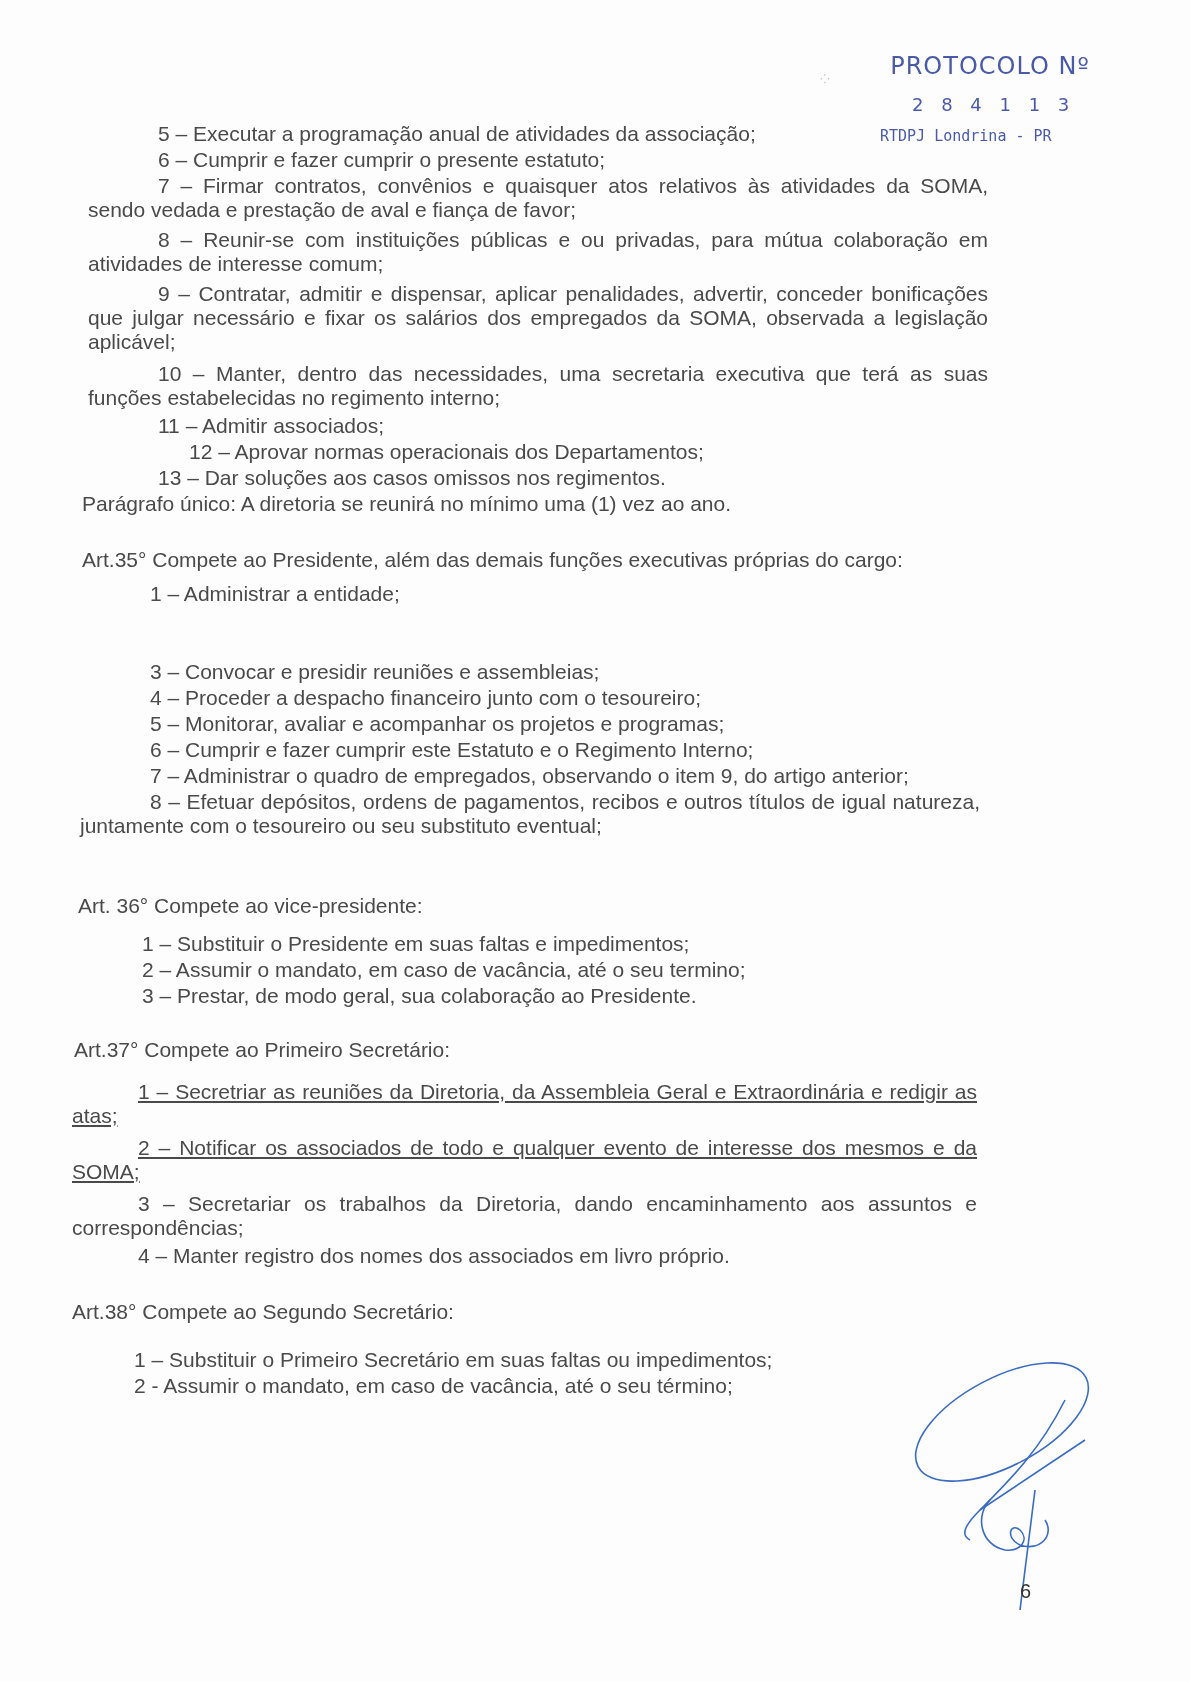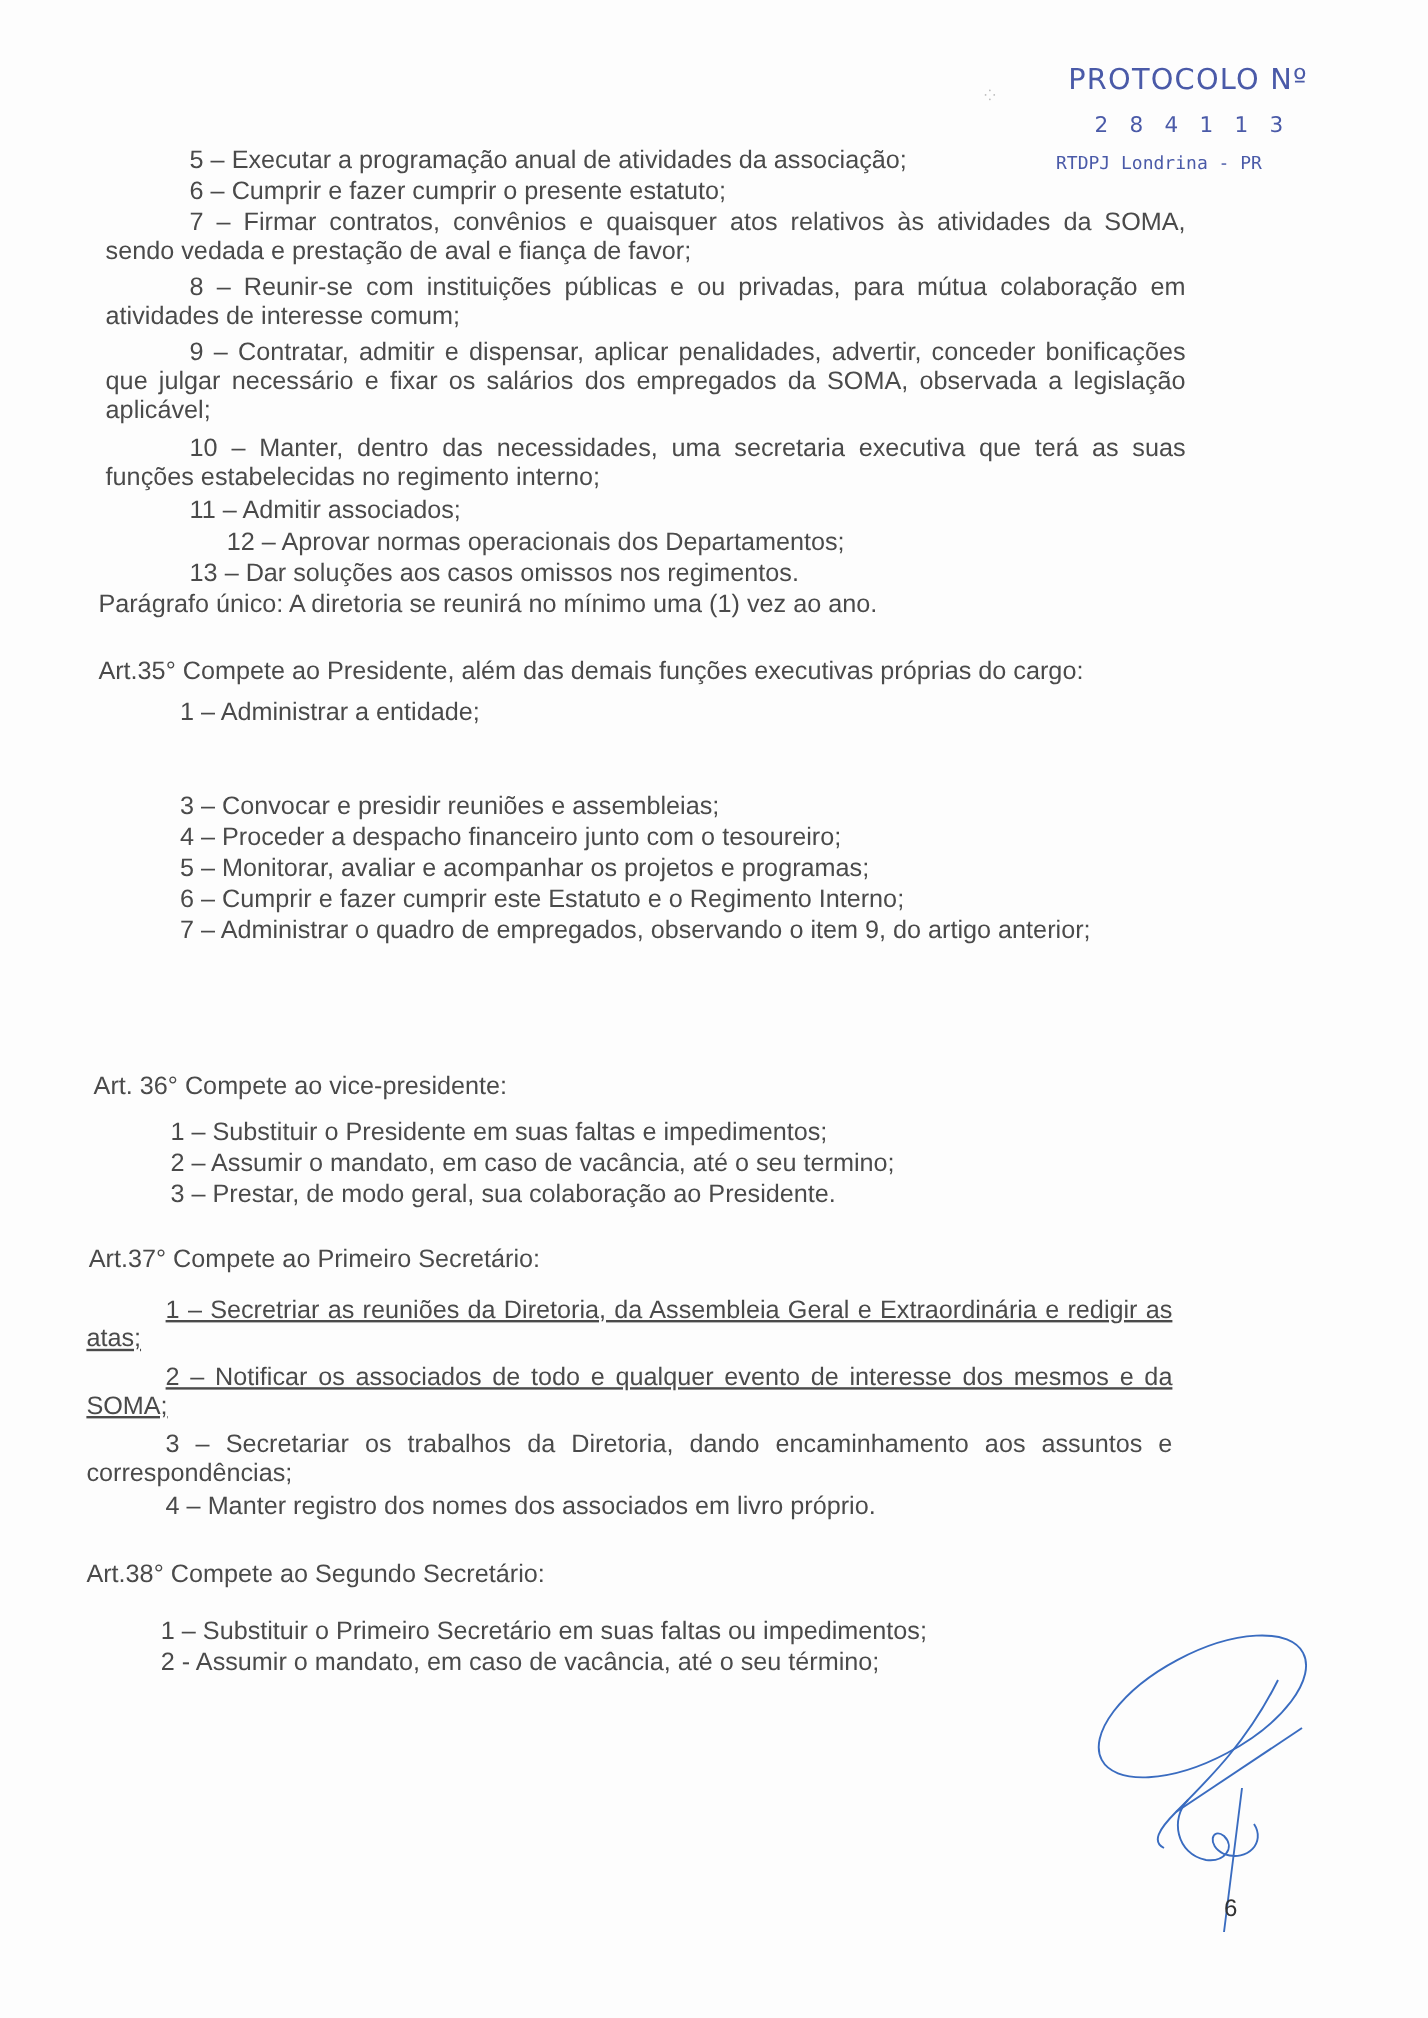--- a/index.html
+++ b/index.html
@@ -58,20 +58,21 @@
   <div class="line" style="left:158px; top:466px;">13 – Dar soluções aos casos omissos nos regimentos.</div>
   <div class="line" style="left:82px; top:492px;">Parágrafo único: A diretoria se reunirá no mínimo uma (1) vez ao ano.</div>
 
   <div class="line heading" style="left:82px; top:548px;">Art.35° Compete ao Presidente, além das demais funções executivas próprias do cargo:</div>
   <div class="line" style="left:150px; top:582px;">1 – Administrar a entidade;</div>
   <div class="line" style="left:150px; top:660px;">3 – Convocar e presidir reuniões e assembleias;</div>
   <div class="line" style="left:150px; top:686px;">4 – Proceder a despacho financeiro junto com o tesoureiro;</div>
   <div class="line" style="left:150px; top:712px;">5 – Monitorar, avaliar e acompanhar os projetos e programas;</div>
   <div class="line" style="left:150px; top:738px;">6 – Cumprir e fazer cumprir este Estatuto e o Regimento Interno;</div>
   <div class="line" style="left:150px; top:764px;">7 – Administrar o quadro de empregados, observando o item 9, do artigo anterior;</div>
+  <div class="line justify" style="left:80px; top:790px; width:900px; text-indent:70px;">8 – Efetuar depósitos, ordens de pagamentos, recibos e outros títulos de igual natureza, juntamente com o tesoureiro ou seu substituto eventual;</div>
 
   <div class="line heading" style="left:78px; top:894px;">Art. 36° Compete ao vice-presidente:</div>
   <div class="line" style="left:142px; top:932px;">1 – Substituir o Presidente em suas faltas e impedimentos;</div>
   <div class="line" style="left:142px; top:958px;">2 – Assumir o mandato, em caso de vacância, até o seu termino;</div>
   <div class="line" style="left:142px; top:984px;">3 – Prestar, de modo geral, sua colaboração ao Presidente.</div>
 
   <div class="line heading" style="left:74px; top:1038px;">Art.37° Compete ao Primeiro Secretário:</div>
   <div class="line justify" style="left:72px; top:1080px; width:905px; text-indent:66px;text-decoration:underline;">1 – Secretriar as reuniões da Diretoria, da Assembleia Geral e Extraordinária e redigir as atas;</div>
   <div class="line justify" style="left:72px; top:1136px; width:905px; text-indent:66px;text-decoration:underline;">2 – Notificar os associados de todo e qualquer evento de interesse dos mesmos e da SOMA;</div>
   <div class="line justify" style="left:72px; top:1192px; width:905px; text-indent:66px;">3 – Secretariar os trabalhos da Diretoria, dando encaminhamento aos assuntos e correspondências;</div>

